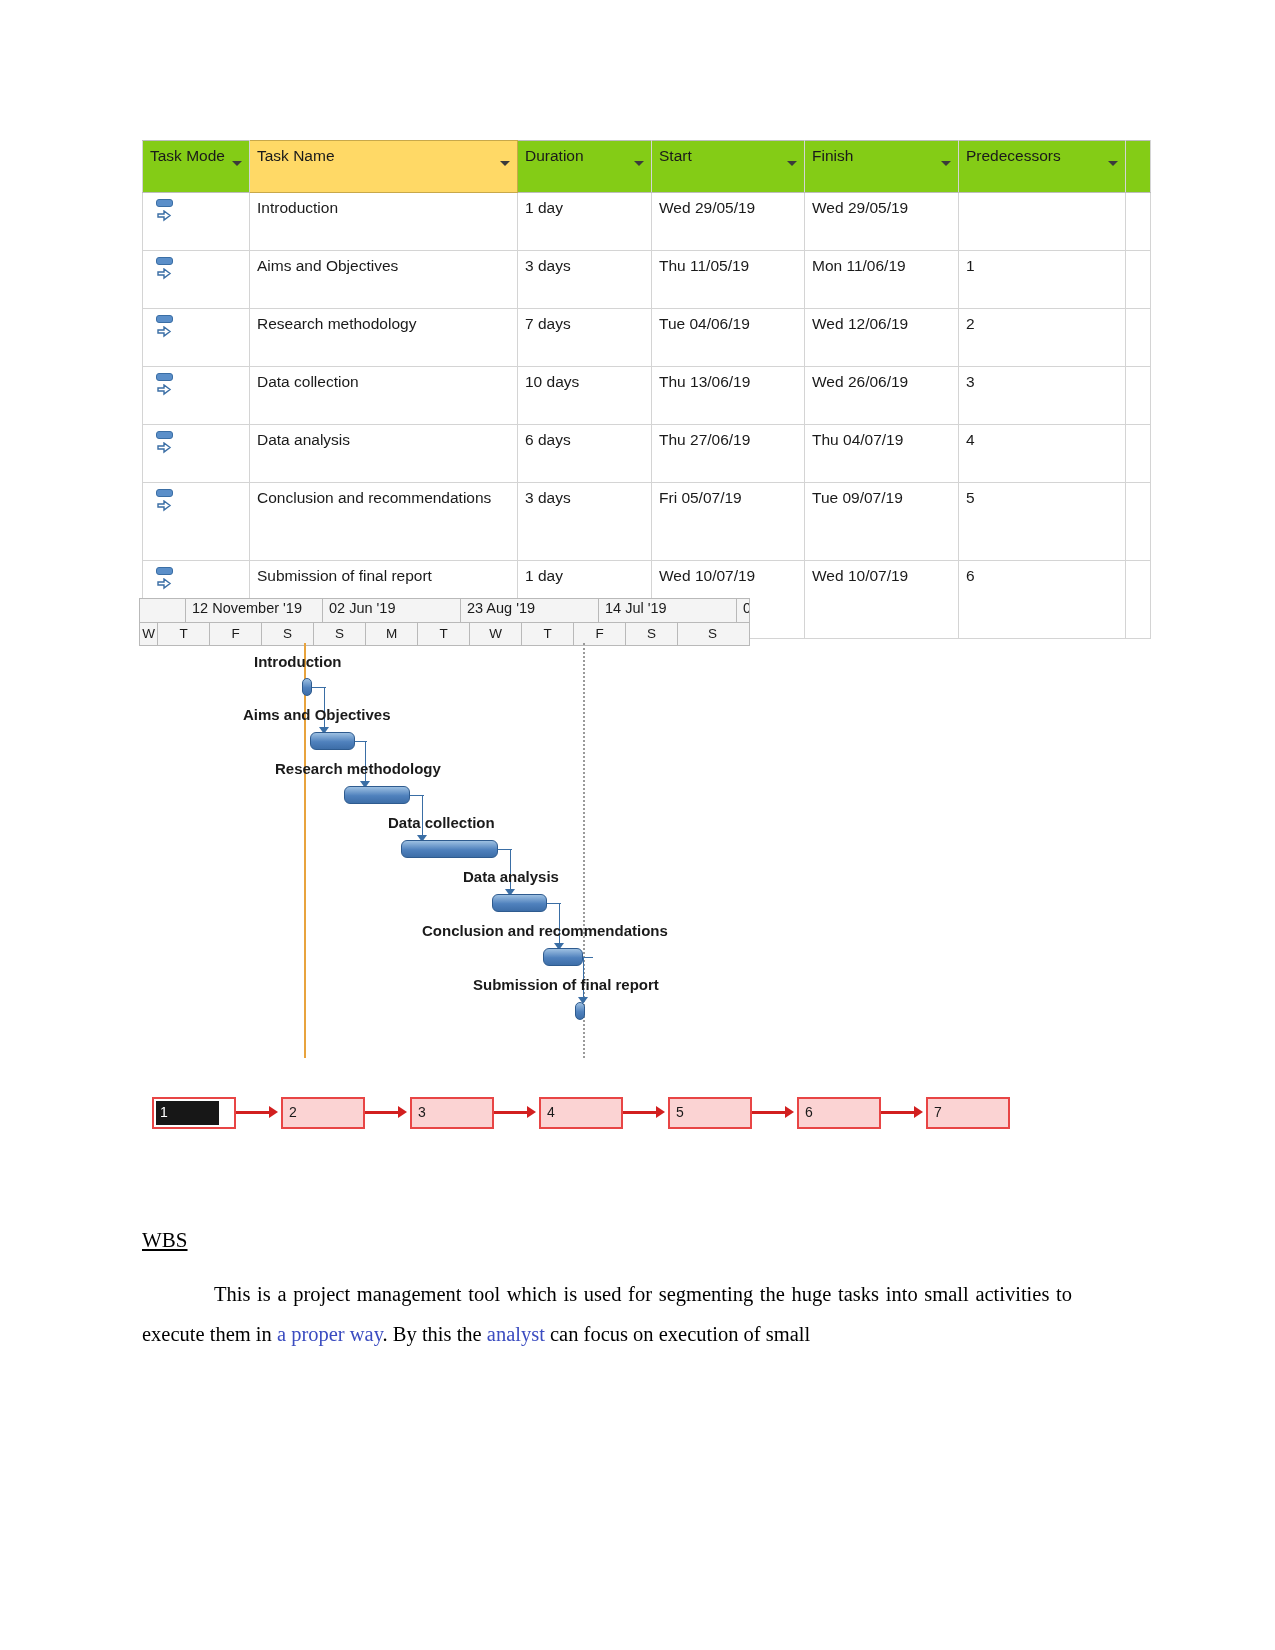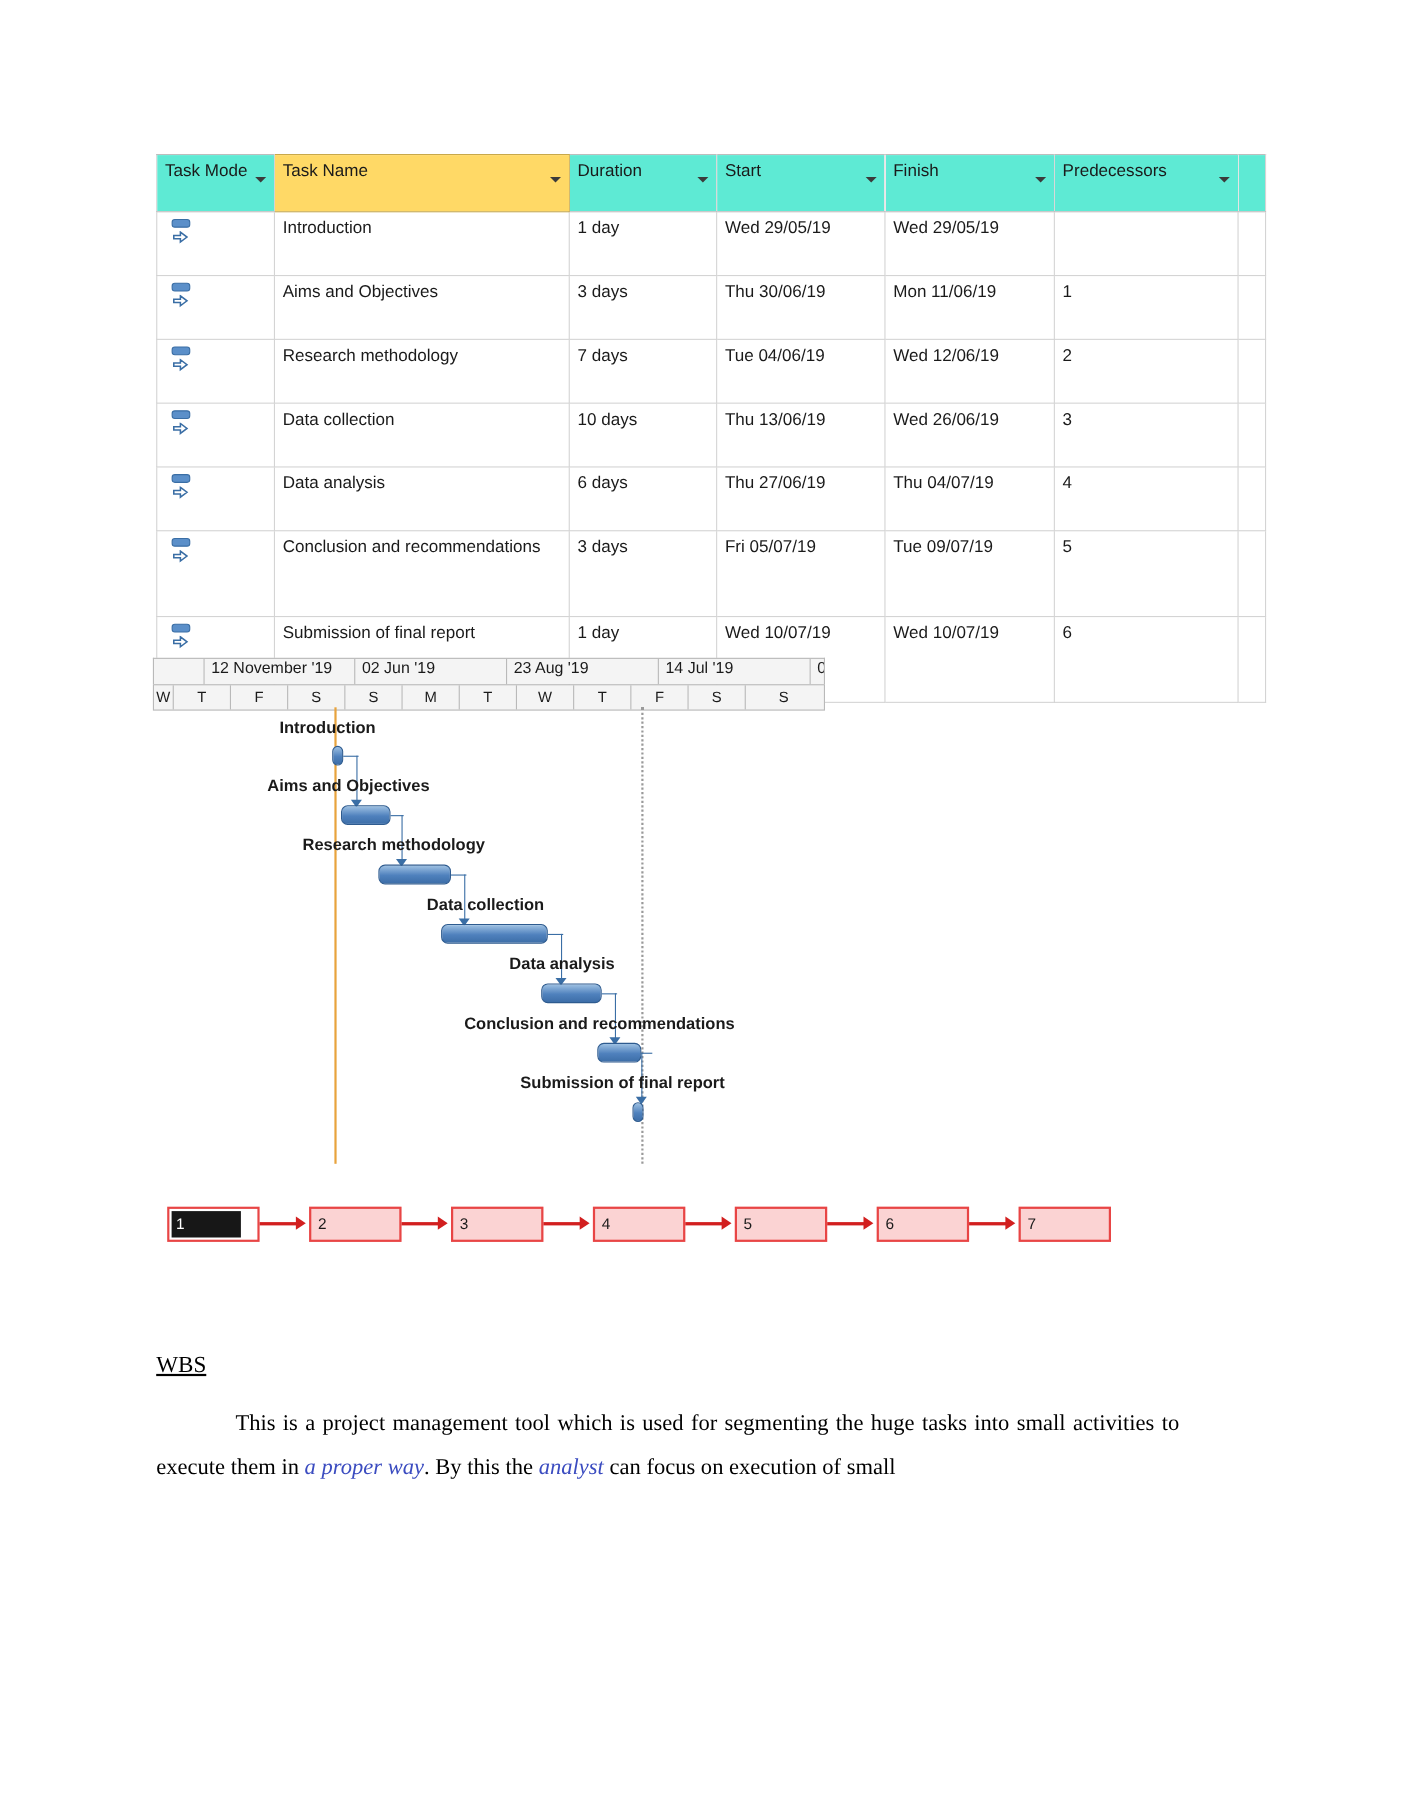--- a/index.html
+++ b/index.html
@@ -14,21 +14,21 @@
   .grid{border-collapse:collapse;width:903px;table-layout:fixed;}
   .grid th,.grid td{
     border:1px solid #d4d4d4;
     font-size:15.5px;color:#1a1a1a;
     vertical-align:top;
     padding:6px 7px 7px 7px;
     background:#ffffff;
     font-family:"Liberation Sans",sans-serif;
   }
   .grid thead th{
-    background:#5eead4;border-bottom:1px solid #bdbdbd;border-top:1px solid #bdbdbd;
+    background:#84cc16;border-bottom:1px solid #bdbdbd;border-top:1px solid #bdbdbd;
     font-weight:400;text-align:left;height:38px;padding-top:6px;
     position:relative;
   }
   .grid thead th.c-name{background:#ffd966;border-color:#c8a84a;}
   .hdr-in{display:flex;justify-content:space-between;align-items:flex-start;height:100%;}
   .hdr-txt{line-height:1.15;}
   .caret{
     width:0;height:0;border-left:5px solid transparent;border-right:5px solid transparent;
     border-top:5px solid #3b3b3b;margin-top:14px;flex:0 0 auto;
   }
@@ -109,21 +109,21 @@
   
   .doc{position:absolute;left:142px;top:1228px;width:930px;}
   .h-wbs{
     font-family:"Liberation Serif",serif;font-size:21px;color:#000;
     text-decoration:underline;margin:0 0 22px 0;
   }
   .para{
     font-family:"Liberation Serif",serif;font-size:20.5px;color:#000;
     text-align:justify;line-height:1.95;margin:0;text-indent:72px;
   }
-  .para a{color:#3b4cc0;text-decoration:none;font-style:italic;}
+  .para a{color:#3b4cc0;text-decoration:none;}
 </style>
 </head>
 <body>
 
 <div class="mspj">
   <table class="grid">
     <thead>
       <tr>
         <th class="c-mode">
           <div class="hdr-in">
@@ -187,21 +187,21 @@
         <td>
           <div class="tm-icon">
             <div class="bar"></div>
             <svg class="arw" viewBox="0 0 15 13">
                 <path d="M1 4 h6 V1 l6 4.5 -6 4.5 V7 H1 Z" fill="none" stroke="#3a6ea5" stroke-width="1.4"></path>
               </svg>
           </div>
         </td>
         <td class="tn">Aims and Objectives</td>
         <td>3 days</td>
-        <td>Thu 30/06/19</td>
+        <td>Thu 11/05/19</td>
         <td>Mon 11/06/19</td>
         <td>1</td>
         <td></td>
       </tr>
 
       <tr class="rowtall">
         <td>
           <div class="tm-icon">
             <div class="bar"></div>
             <svg class="arw" viewBox="0 0 15 13">

